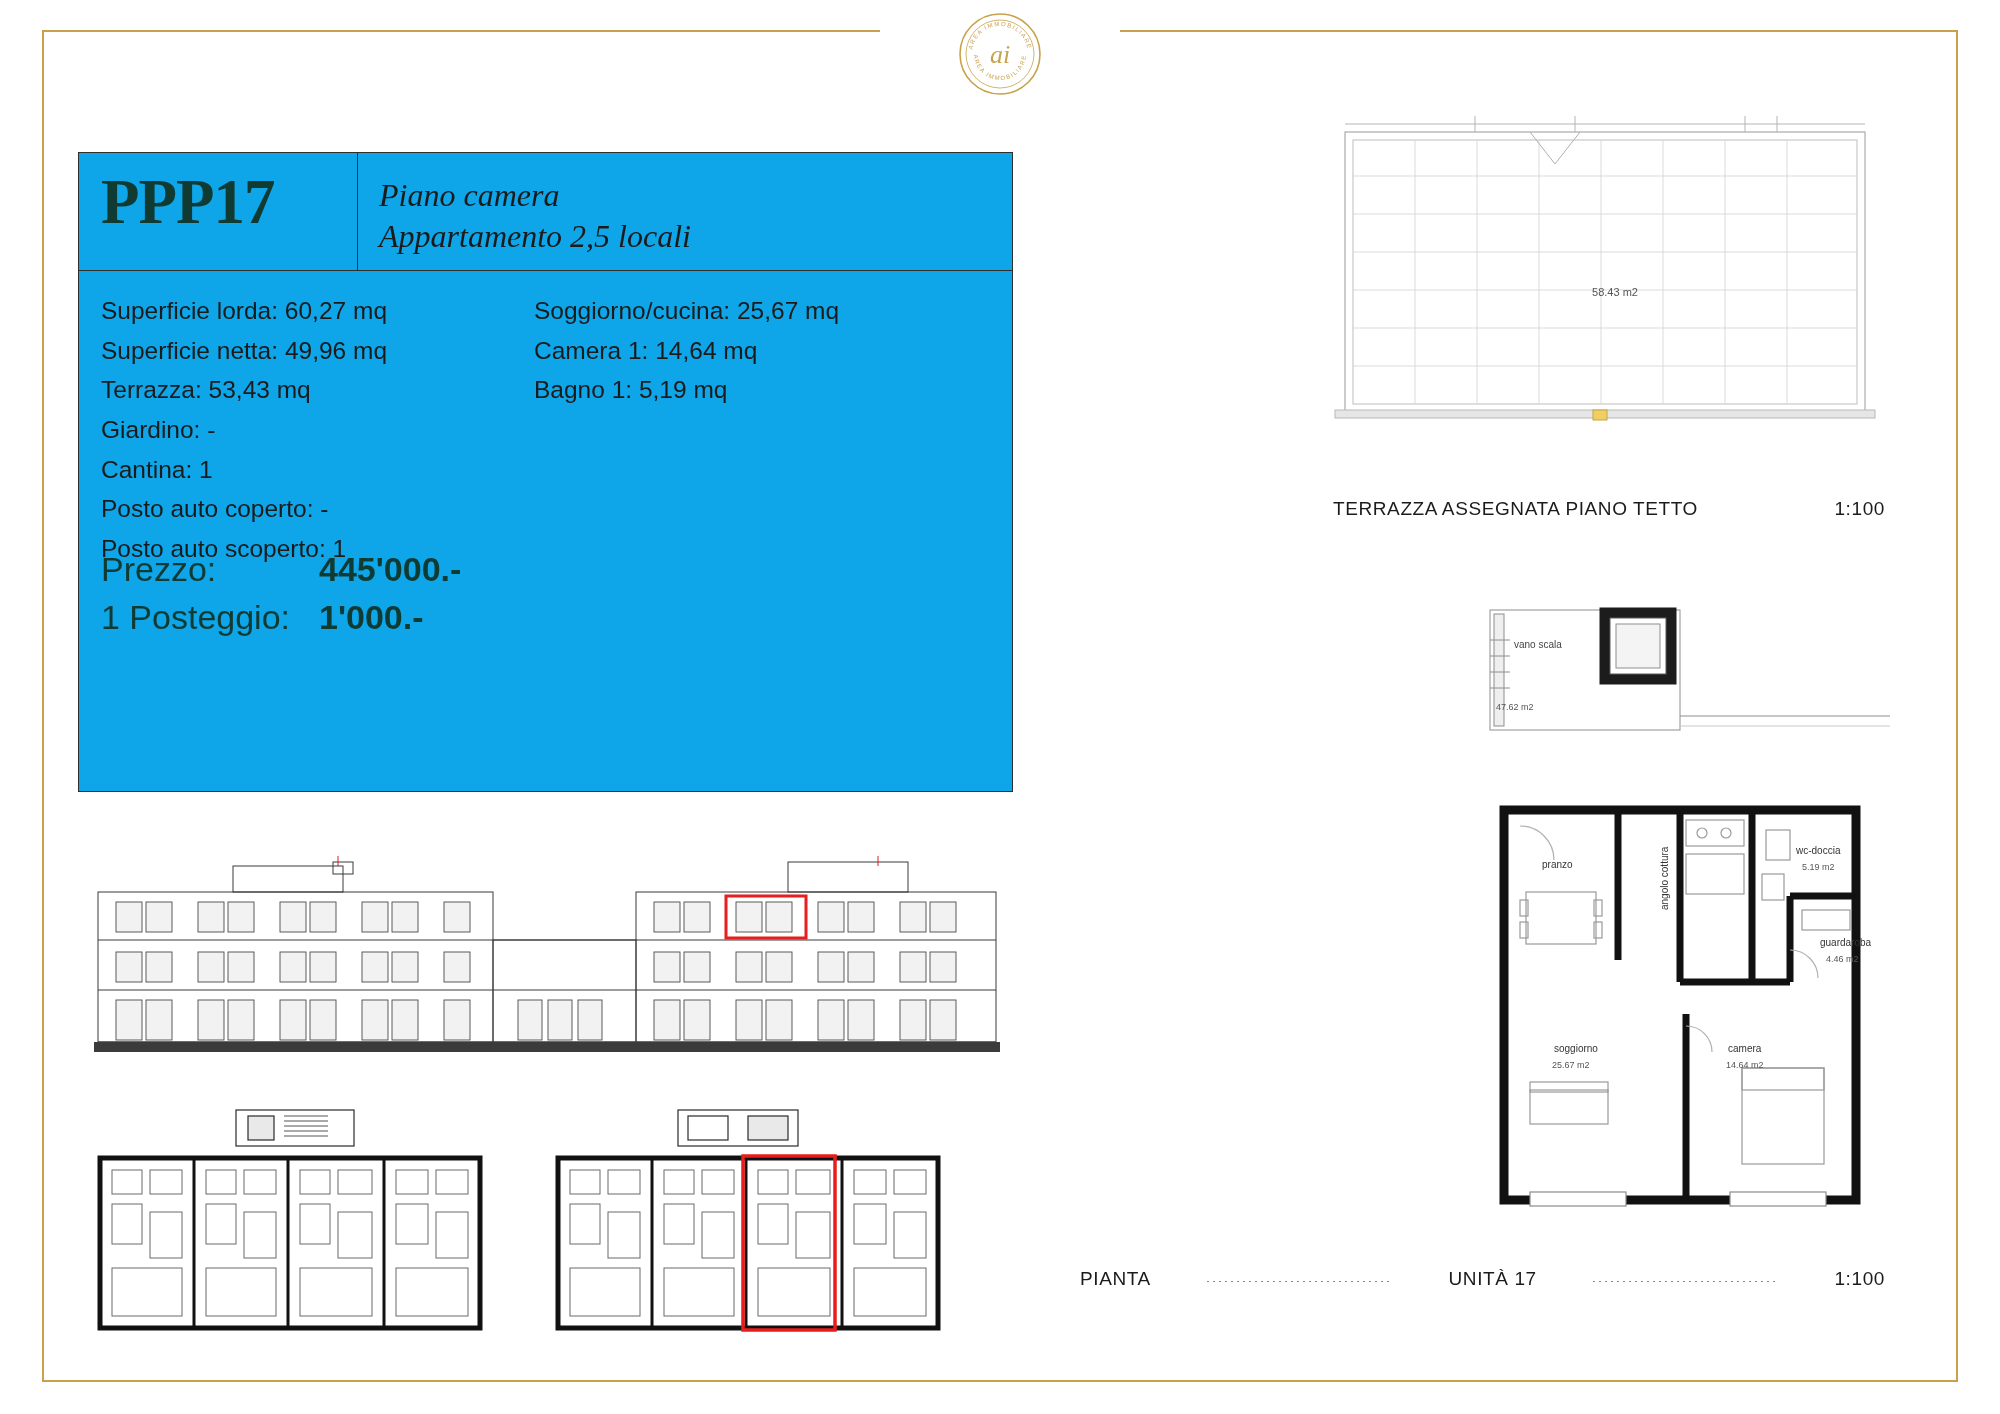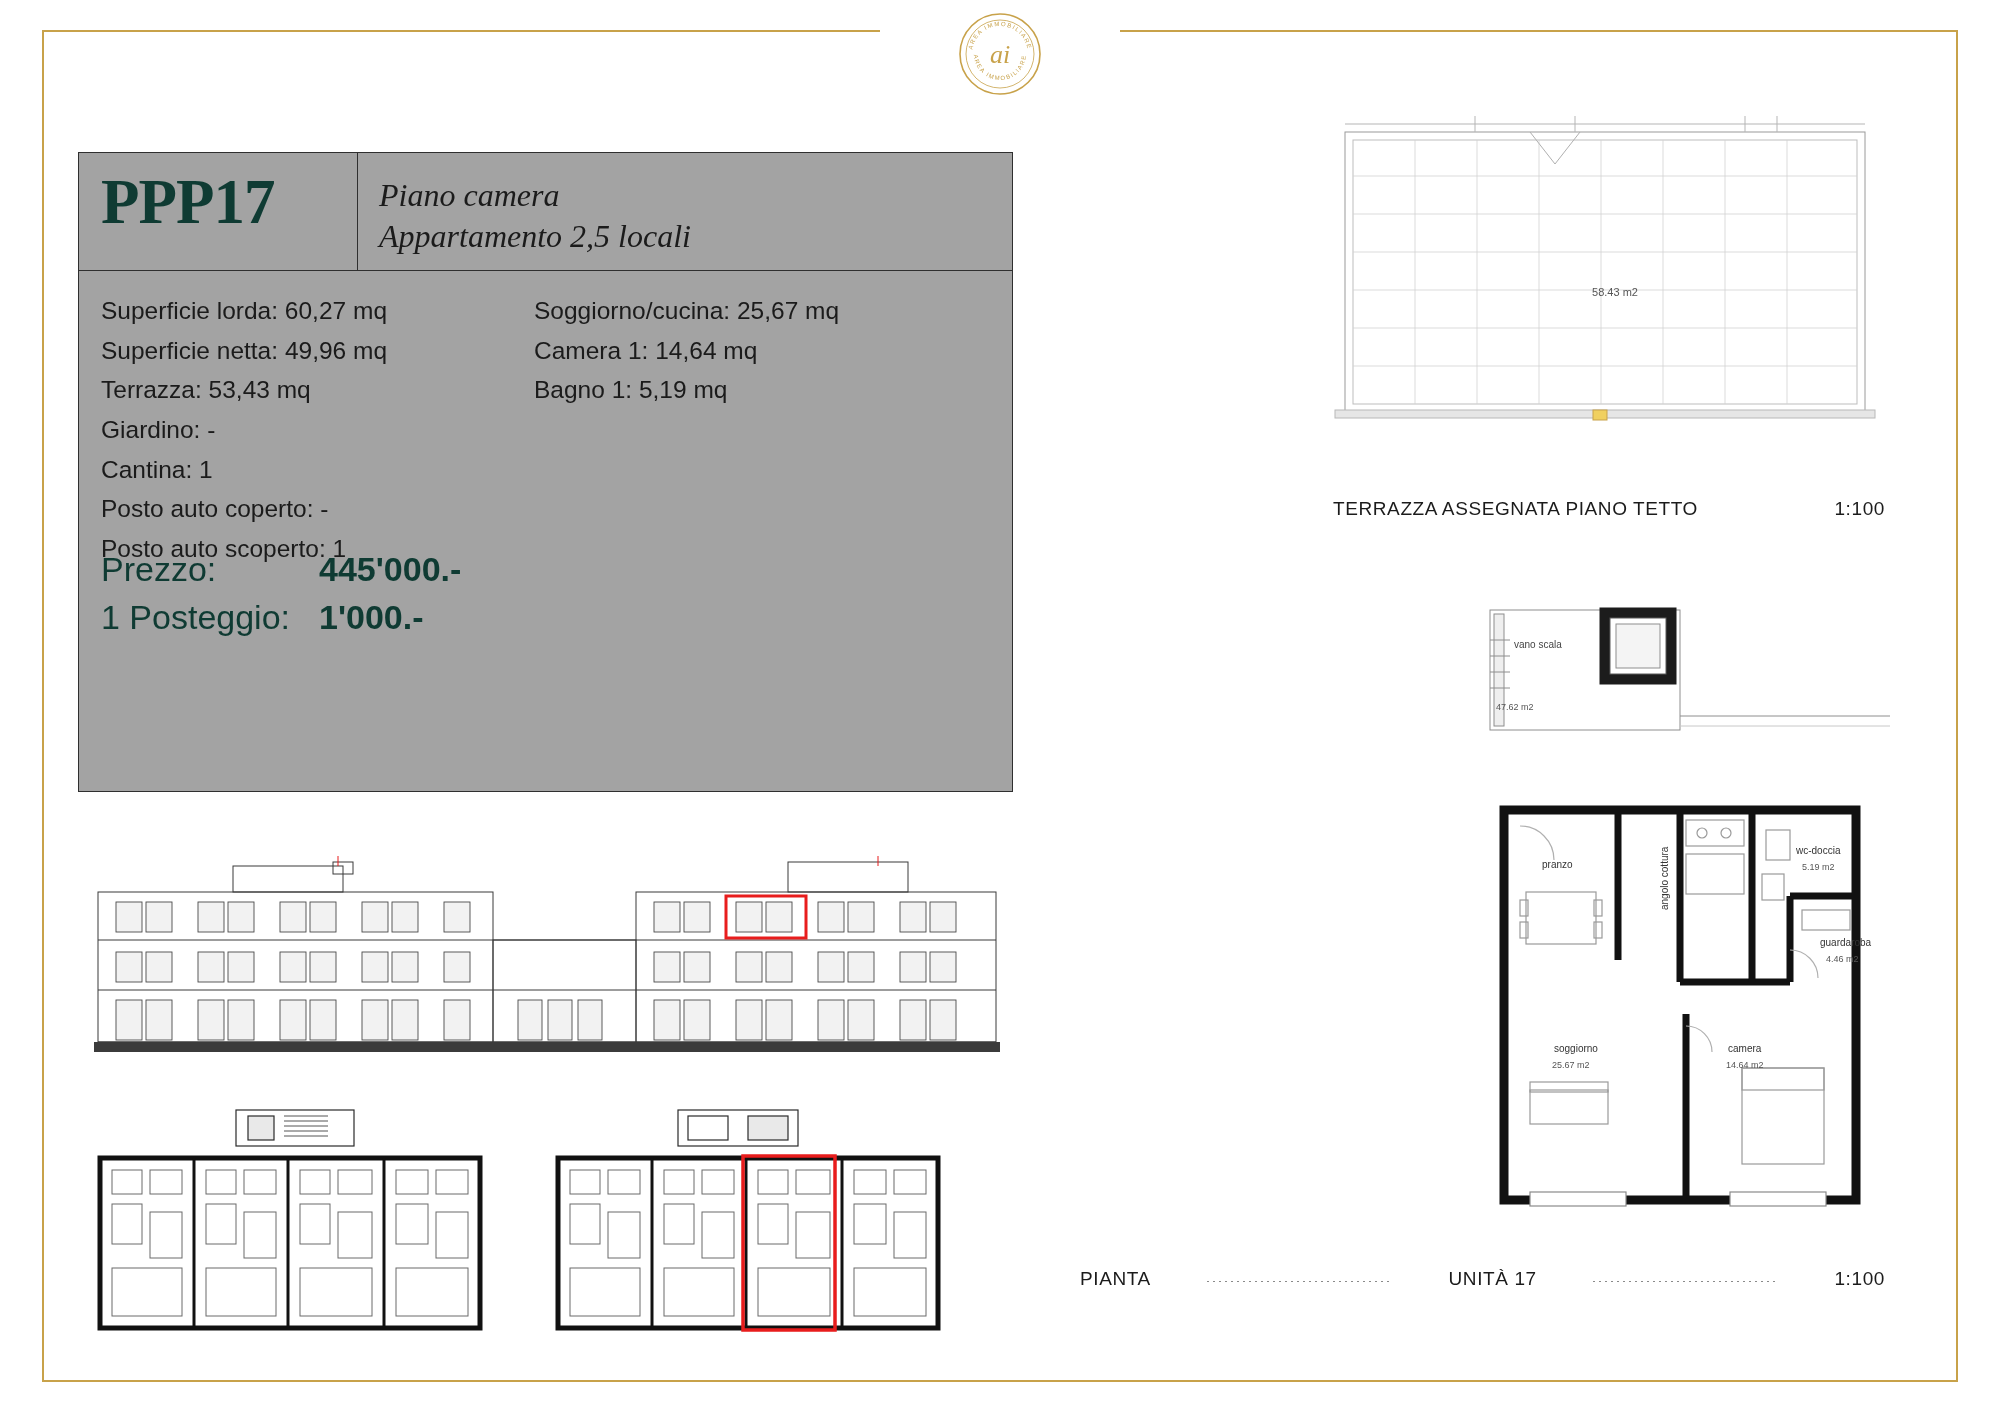--- a/index.html
+++ b/index.html
@@ -49,21 +49,21 @@
 
   
   .card {
     position: absolute;
     left: 78px;
     top: 152px;
     width: 935px;
     height: 640px;
     border: 1px solid #2f2f2f;
     box-sizing: border-box;
-    background: #a3a3a3;
+    background: #0ea5e9;
   }
   .card-head {
     position: relative;
     height: 118px;
     border-bottom: 1px solid #2f2f2f;
     box-sizing: border-box;
   }
   .card-code {
     position: absolute;
     left: 22px;

